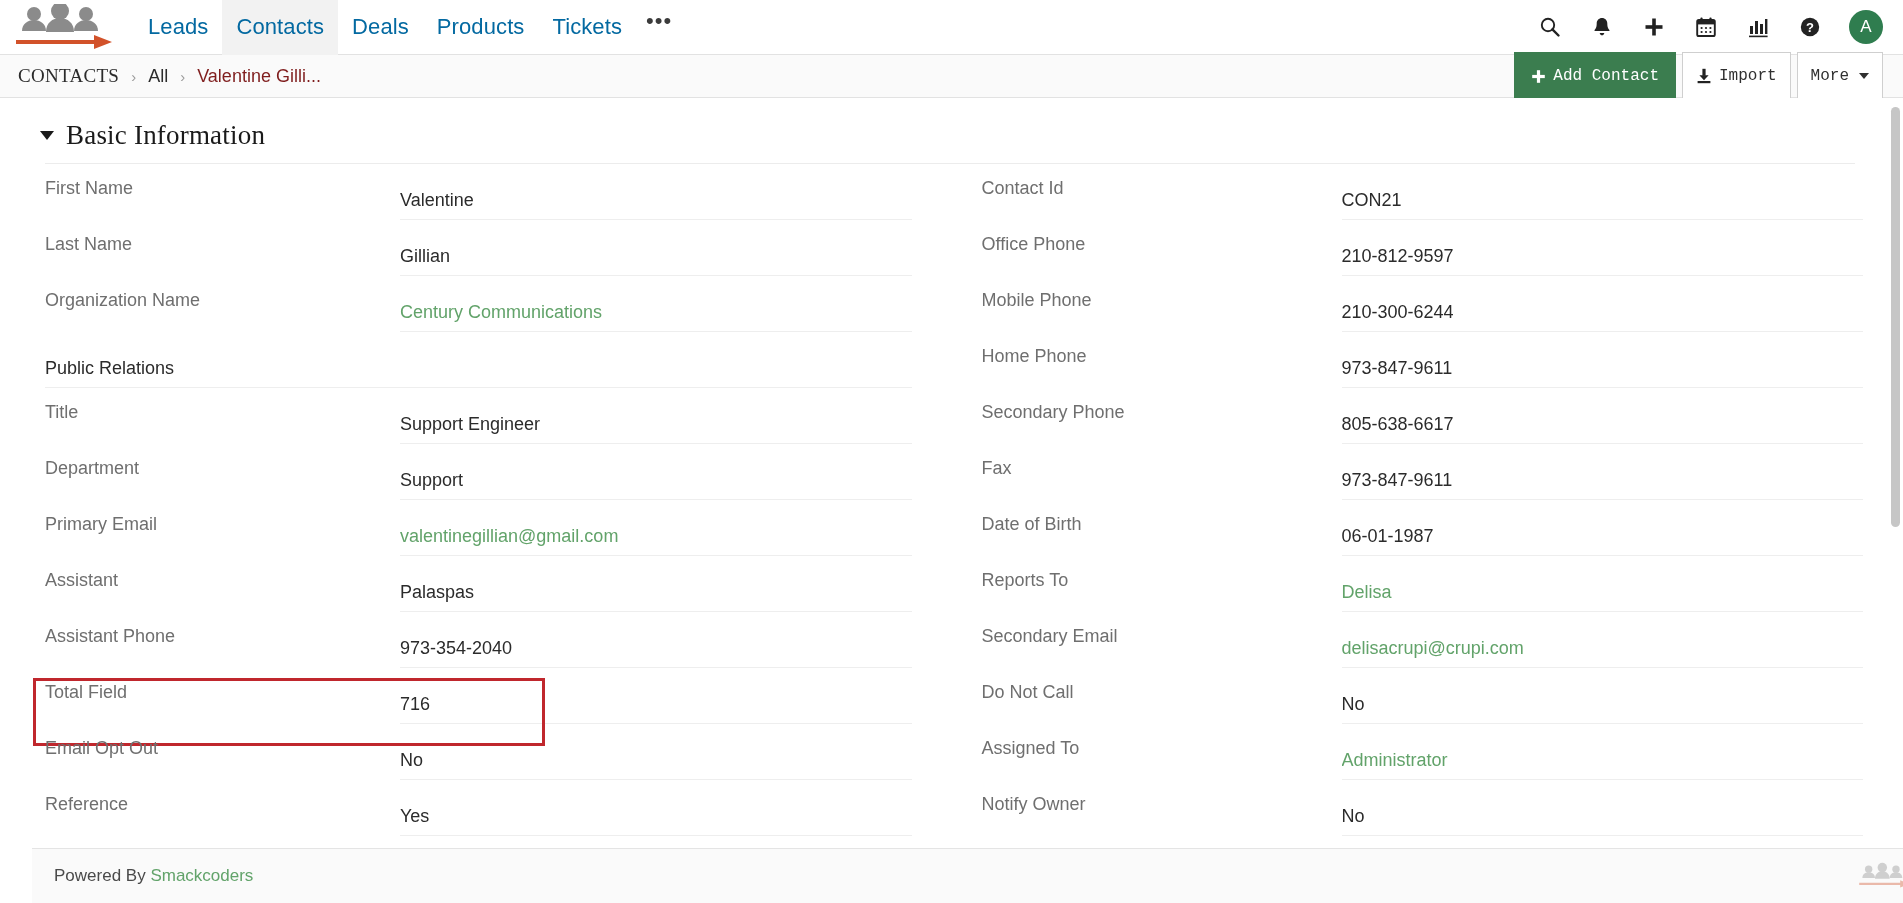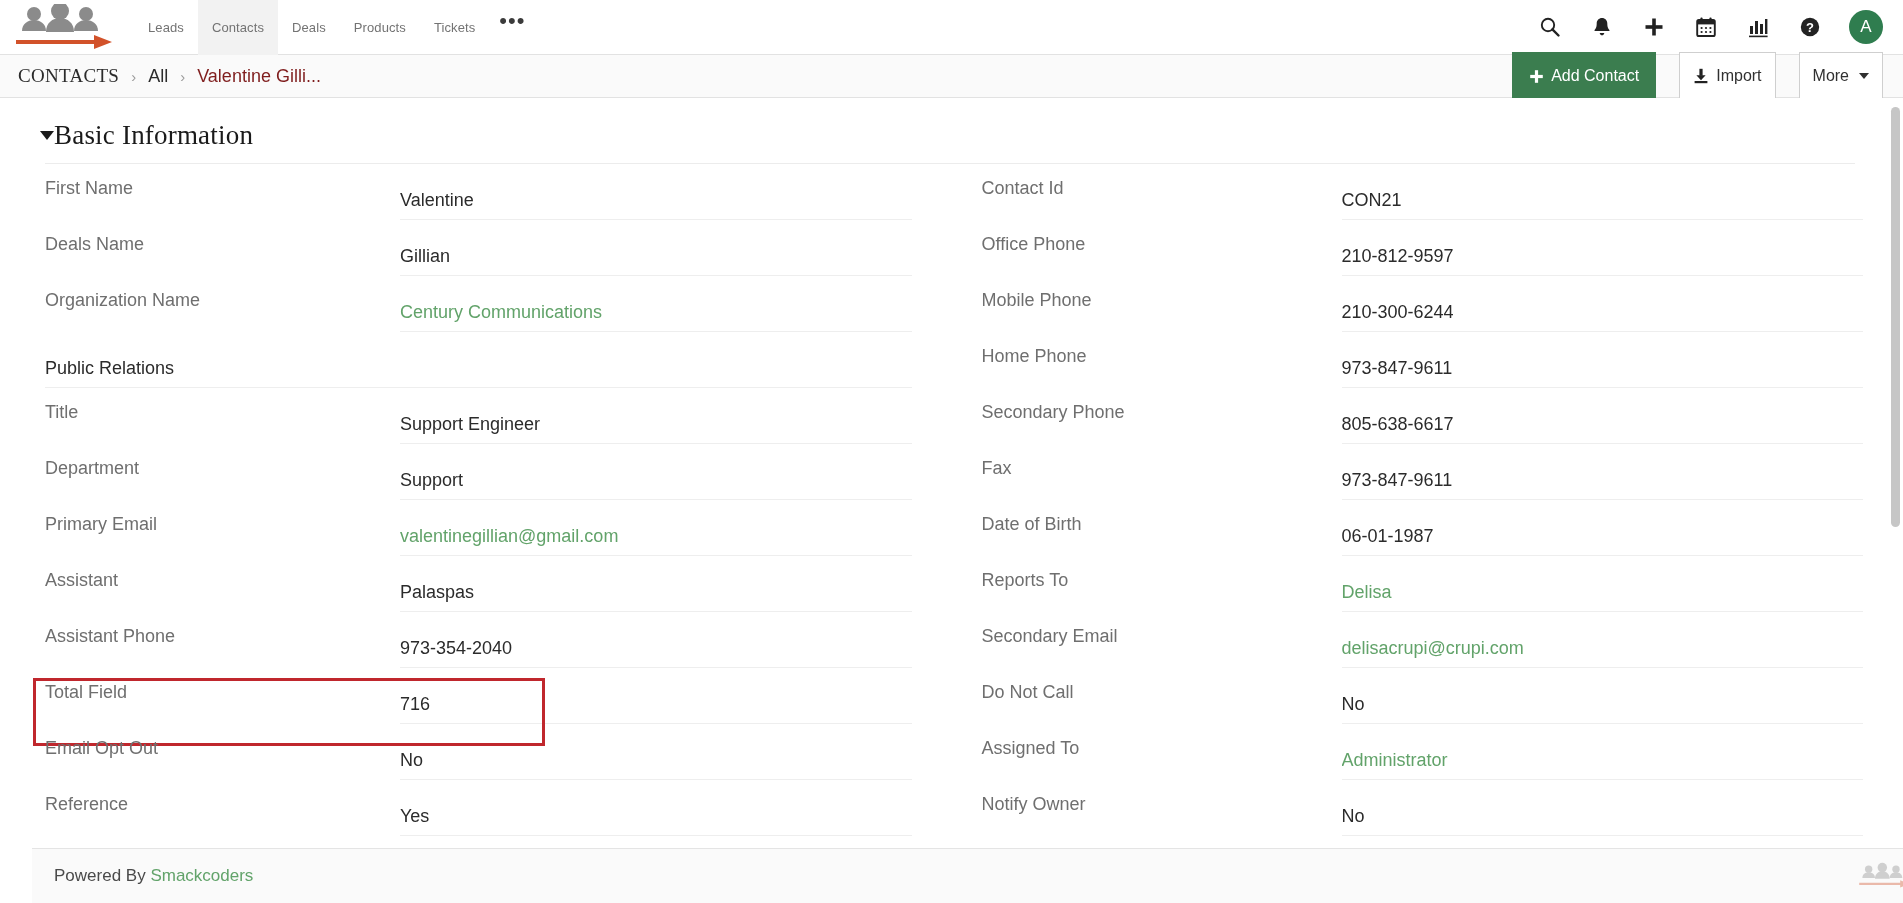--- a/index.html
+++ b/index.html
@@ -36,22 +36,22 @@
   .nav-items {
     display: flex;
     align-items: stretch;
     height: 55px;
     margin-left: 8px;
   }
   .nav-item {
     display: flex;
     align-items: center;
     padding: 0 14px;
-    font-size: 13px;
-    color: #737373;
+    font-size: 22px;
+    color: #0369a1;
     cursor: pointer;
     letter-spacing: .1px;
     white-space: nowrap;
   }
   .nav-item.active { background: #f2f2f2; }
   .nav-more {
     display: flex;
     align-items: center;
     padding: 0 10px;
     font-size: 22px;
@@ -133,30 +133,30 @@
     display: flex;
     align-items: center;
     gap: 7px;
     padding: 0 13px;
     font-size: 16px;
     border: 1px solid #cfcfcf;
     background: #ffffff;
     color: #303030;
     cursor: pointer;
     white-space: nowrap;
-    font-family: Liberation Sans, sans-serif;
+    font-family: Liberation Mono, monospace;
   }
   .btn-primary {
     background: #3b7d4f;
     border-color: #3b7d4f;
     color: #ffffff;
     padding: 0 16px;
     font-weight: 400;
   }
-  .btn + .btn { margin-left: 23px; }
+  .btn + .btn { margin-left: 6px; }
   .btn svg { display: block; }
   .caret-dn {
     width: 0; height: 0;
     border-left: 5px solid transparent;
     border-right: 5px solid transparent;
     border-top: 6px solid #303030;
     margin-left: 3px;
   }
 
   
@@ -164,20 +164,21 @@
     position: absolute;
     top: 98px; left: 0;
     width: 1903px;
     height: 758px;
     background: #ffffff;
     overflow: hidden;
   }
   .section-head {
     display: flex;
     align-items: center;
+    gap: 12px;
     padding: 22px 0 12px 40px;
   }
   .tri-dn {
     width: 0; height: 0;
     border-left: 7px solid transparent;
     border-right: 7px solid transparent;
     border-top: 9px solid #1a1a1a;
     cursor: pointer;
   }
   .section-title {
@@ -430,21 +431,21 @@
   <div class="cols">
 
     <div class="col left">
 
       <div class="frow">
         <div class="flabel">First Name</div>
         <div class="fvalue">Valentine</div>
       </div>
 
       <div class="frow">
-        <div class="flabel">Deals Name</div>
+        <div class="flabel">Last Name</div>
         <div class="fvalue">Gillian</div>
       </div>
 
       <div class="frow">
         <div class="flabel">Organization Name</div>
         <div class="fvalue link">Century Communications</div>
       </div>
 
       <div class="frow">
         <div class="fvalue">Public Relations</div>

